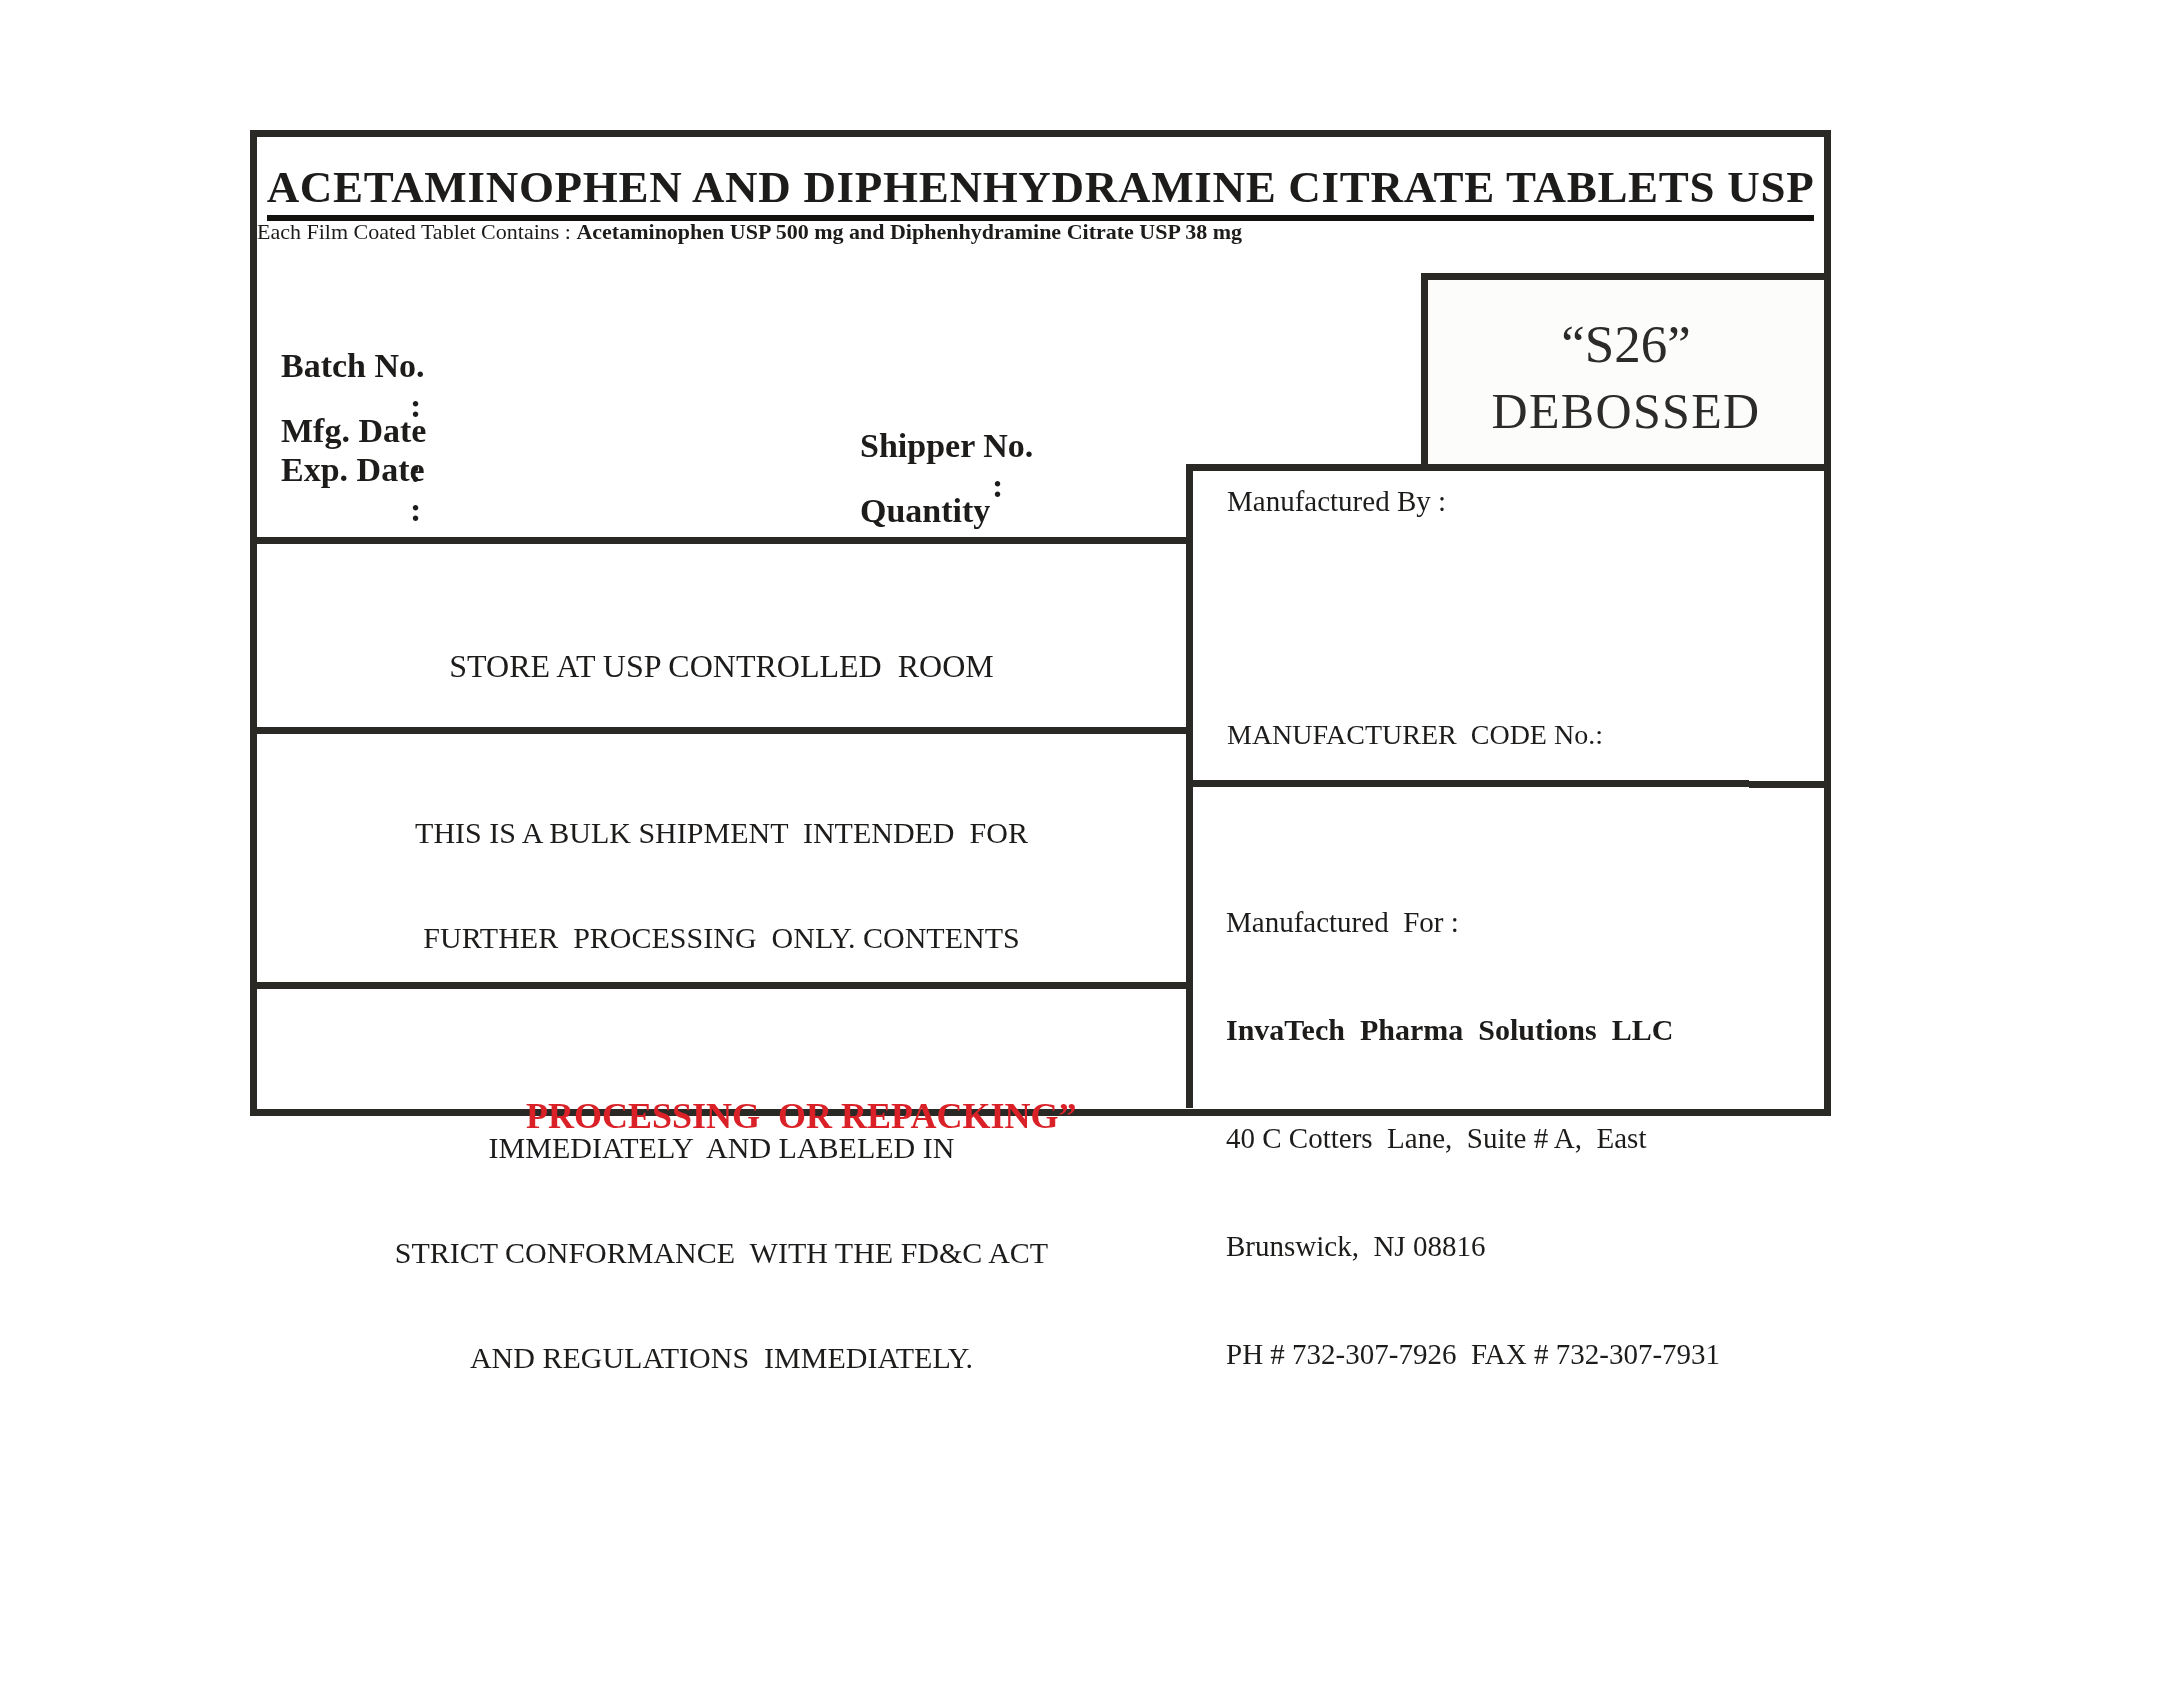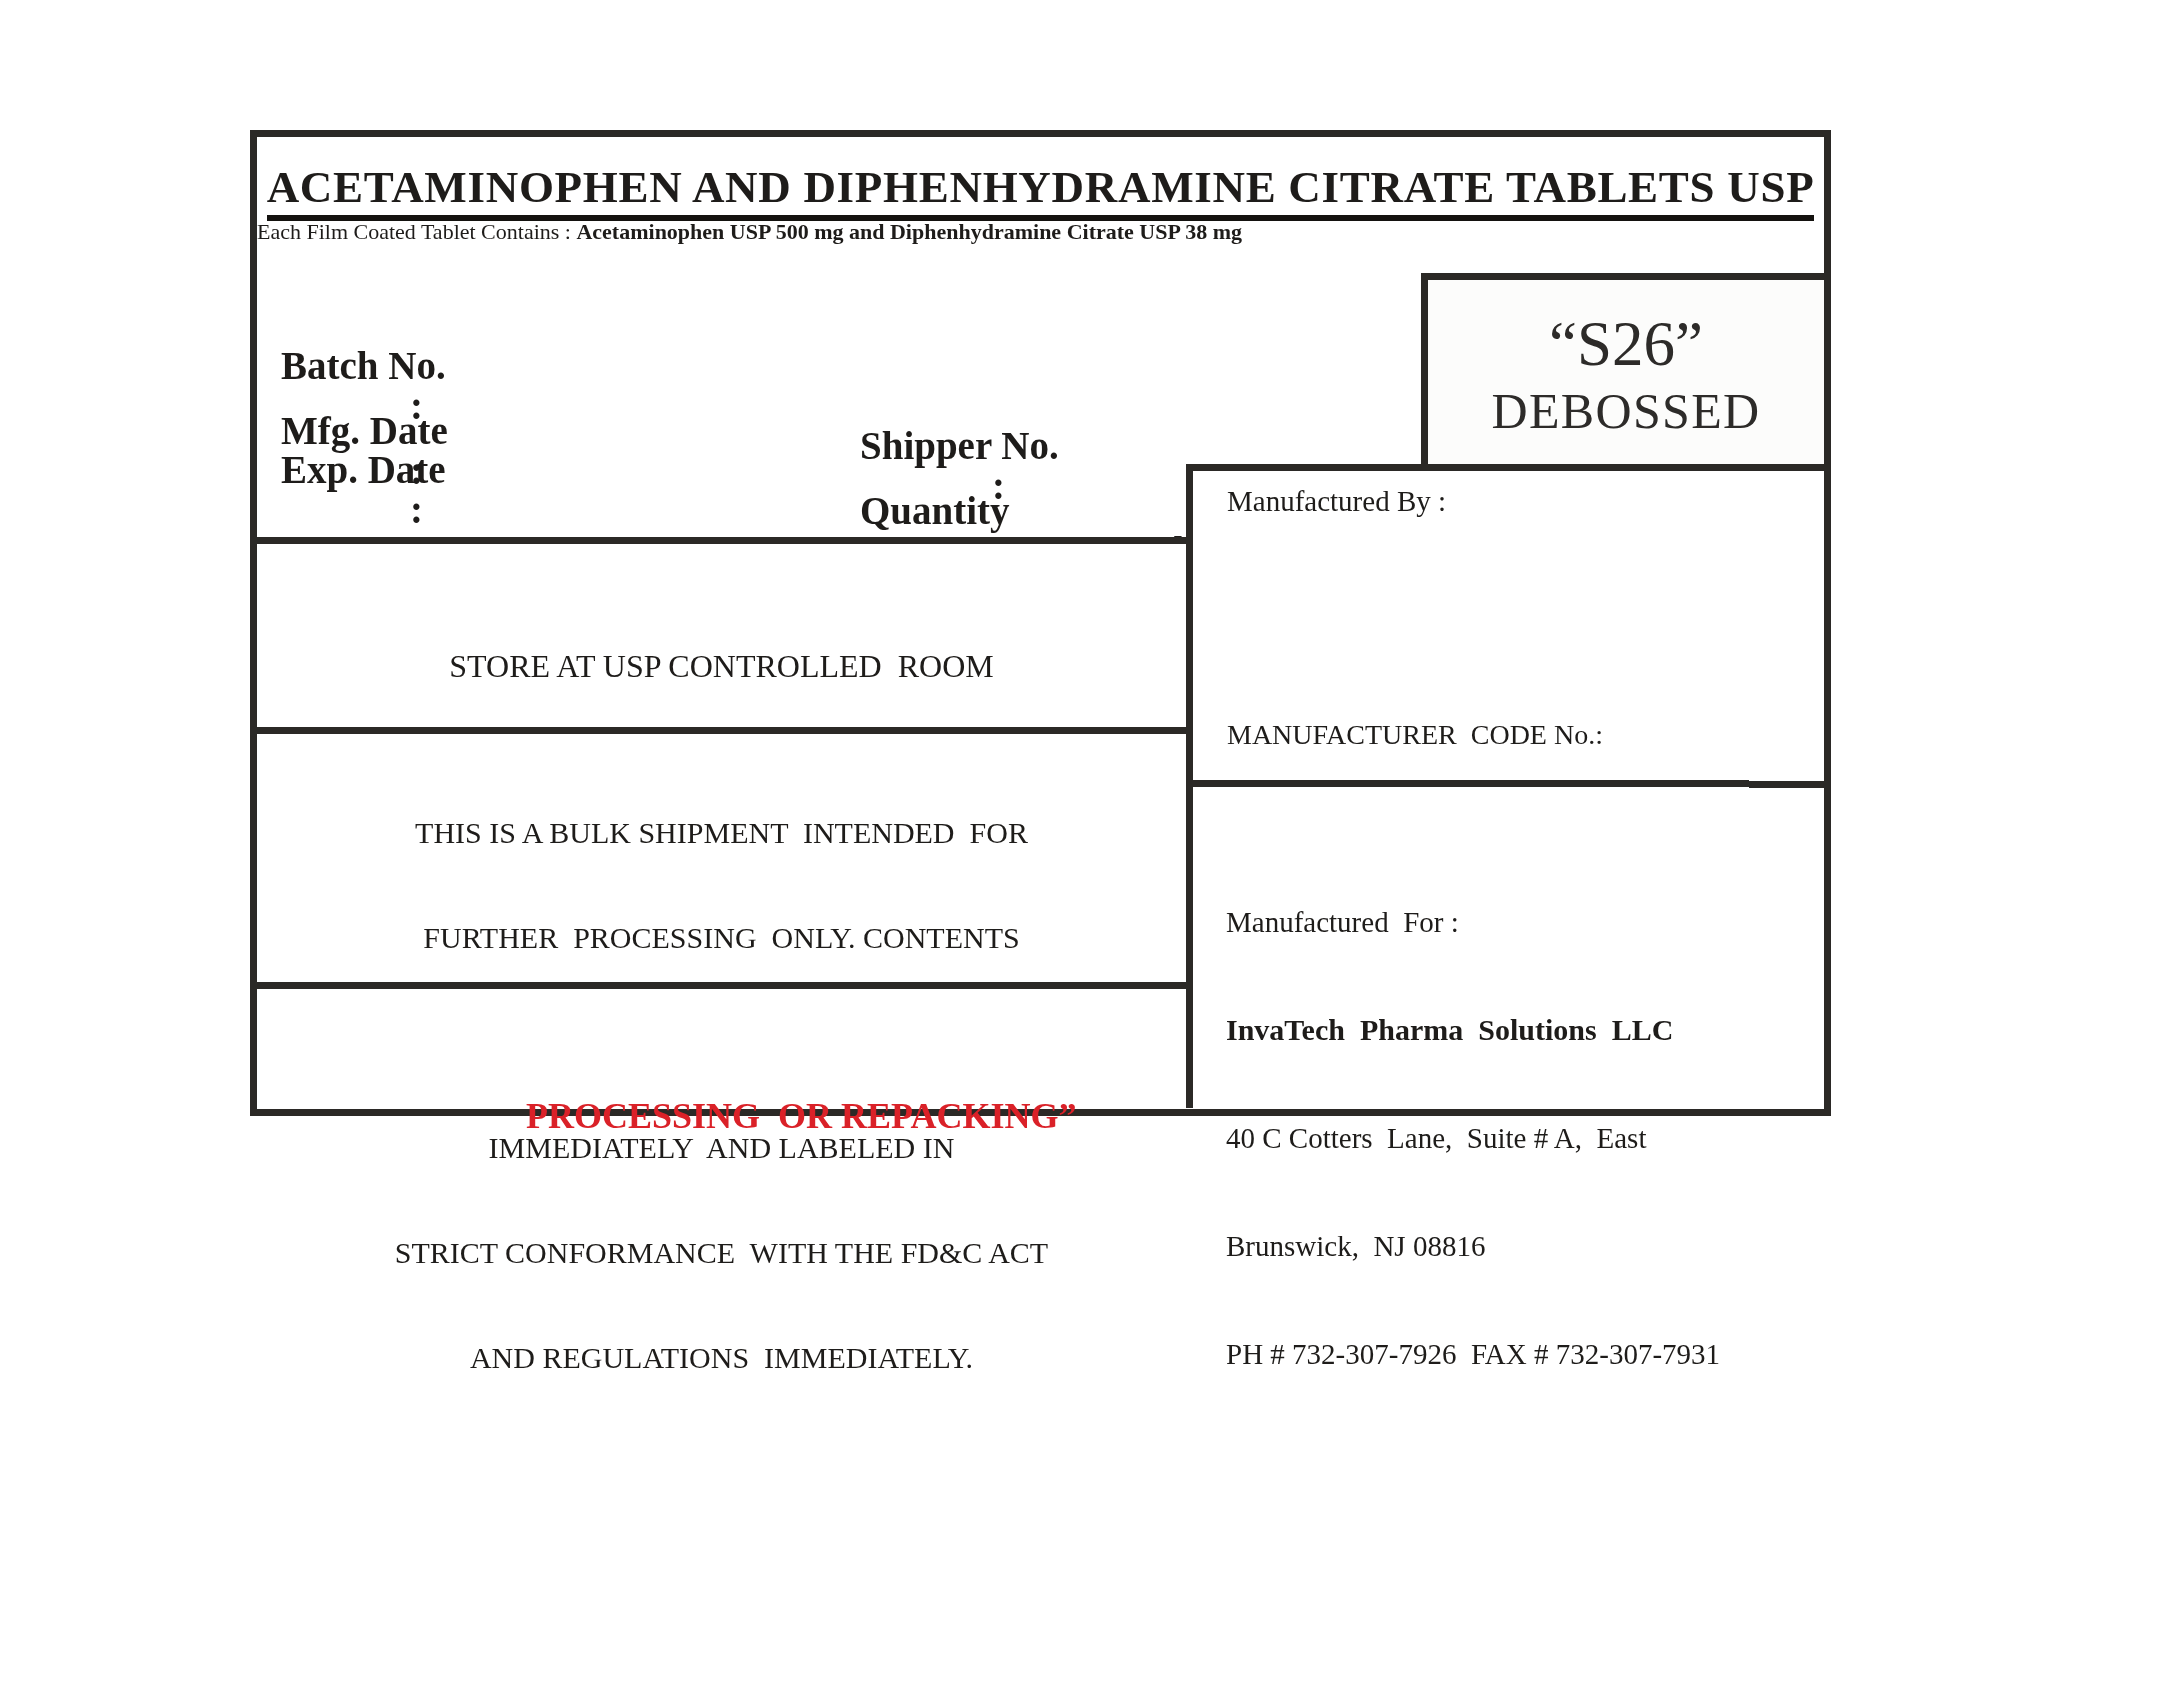--- a/index.html
+++ b/index.html
@@ -59,21 +59,21 @@
     line-height: 32px;
     white-space: pre;
   }
   .subtitle-row .strong { font-weight: bold; }
 
   
   .field-row {
     position: absolute;
     left: 0; right: 0;
     height: 40px;
-    font-size: 39px;
+    font-size: 34px;
     line-height: 40px;
     font-weight: bold;
     white-space: pre;
   }
   .field-row .fl1 { position: absolute; left: 24px; }
   .field-row .fc1 { position: absolute; left: 153px; }
   .field-row .fl2 { position: absolute; left: 603px; }
   .field-row .fv2 { position: absolute; left: 735px; }
   .field-row .fv2 .val { margin-left: 10.6px; }
 
@@ -83,21 +83,21 @@
     width: 403px; height: 198px;
     border-right: none;
     display: flex;
     flex-direction: column;
     align-items: center;
     justify-content: center;
     color: #2d2b29;
     background: #fcfcfb;
   }
   .s26-code {
-    font-size: 63px;
+    font-size: 53px;
     line-height: 78px;
     white-space: pre;
   }
   .s26-caption {
     font-size: 50px;
     line-height: 57px;
     letter-spacing: 1.3px;
     white-space: pre;
   }
 

